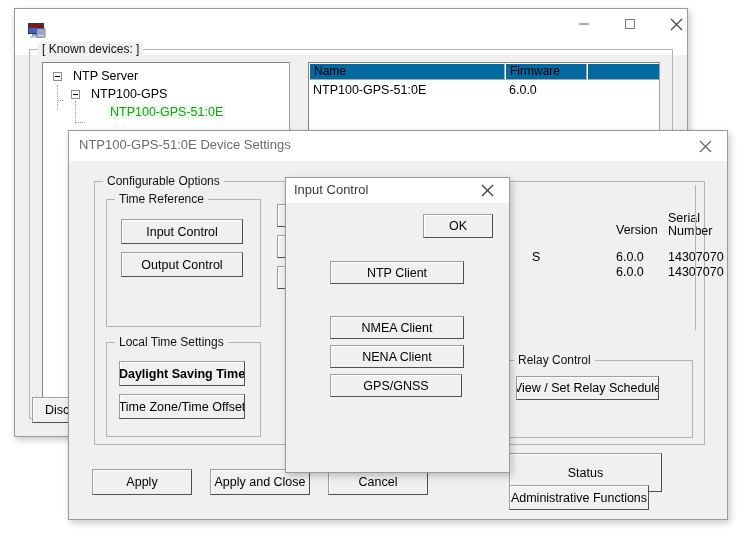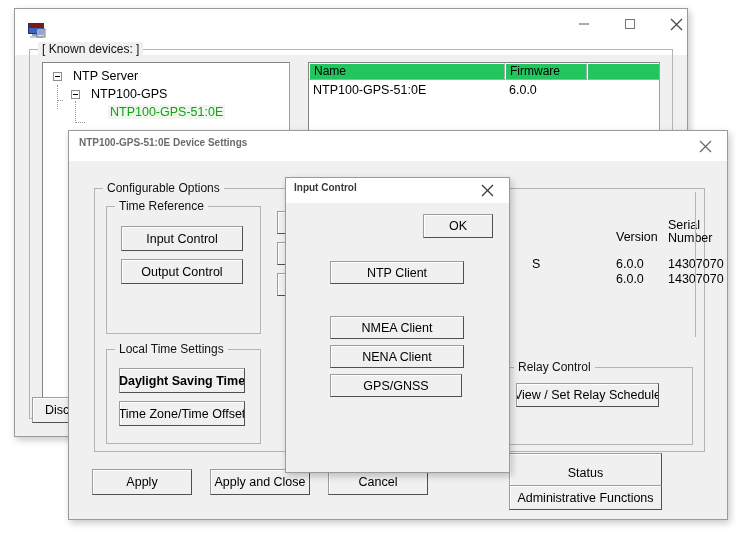--- a/index.html
+++ b/index.html
@@ -32,24 +32,23 @@
     background: #ffffff;
     height: 46px;
     box-sizing: border-box;
   }
   .titlebar.small { height: 30px; }
 
   .title-text {
     position: absolute;
     left: 10px;
     top: 7px;
-    font-size: 10px;
+    font-size: 13px;
     color: #3a3a3a;
     white-space: nowrap;
-    font-weight: bold;
   }
   .title-text.dim { color: #6b6b6b; }
 
   .win-btn {
     position: absolute;
     top: 0;
     width: 46px;
     height: 30px;
     display: flex;
     align-items: center;
@@ -152,21 +151,21 @@
   }
 
   
   .grid-header {
     position: absolute;
     display: flex;
     height: 17px;
     box-sizing: border-box;
   }
   .gh-cell {
-    background: #22c55e;
+    background: #0369a1;
     border: 1px solid #ffffff;
     border-right-color: #a9a9a9;
     border-bottom-color: #a9a9a9;
     box-sizing: border-box;
     font-size: 12px;
     color: #000;
     padding-left: 4px;
     line-height: 15px;
     overflow: hidden;
     white-space: nowrap;
@@ -268,21 +267,21 @@
     <div class="titlebar small">
       <div class="title-text dim" style="top:6px;">NTP100-GPS-51:0E  Device Settings</div>
       <div class="win-btn" style="left:613px;">
         <svg width="13" height="13" viewBox="0 0 13 13">
             <line x1="1" y1="1" x2="12" y2="12" stroke="#6a6a6a" stroke-width="1.2"></line>
             <line x1="12" y1="1" x2="1" y2="12" stroke="#6a6a6a" stroke-width="1.2"></line>
           </svg>
       </div>
     </div>
 
-    <div class="group" style="left:25px; top:50px; width:611px; height:264px;margin-top:7px;">
+    <div class="group" style="left:25px; top:50px; width:611px; height:264px;">
       <span class="group-label">Configurable Options</span>
 
       <div class="group" style="left:11px; top:17px; width:155px; height:128px;">
         <span class="group-label">Time Reference</span>
         <div class="btn" style="left:14px; top:19px; width:122px; height:25px;">Input Control</div>
         <div class="btn" style="left:14px; top:52px; width:122px; height:25px;">Output Control</div>
       </div>
 
       <div class="group" style="left:11px; top:160px; width:155px; height:95px;">
         <span class="group-label">Local Time Settings</span>
@@ -307,21 +306,21 @@
 
       <div class="vsep" style="left:600px; top:3px; height:145px;"></div>
 
       <div class="group" style="left:410px; top:178px; width:188px; height:78px;">
         <span class="group-label">Relay Control</span>
         <div class="btn" style="left:10px; top:15px; width:143px; height:24px;">View / Set Relay Schedule</div>
       </div>
     </div>
 
     <div class="btn" style="left:440px; top:322px; width:153px; height:39px;">Status</div>
-    <div class="btn" style="left:440px; top:354px; width:153px; height:25px;">Administrative Functions</div>
+    <div class="btn" style="left:440px; top:354px; width:140px; height:25px;">Administrative Functions</div>
 
     <div class="btn" style="left:23px; top:338px; width:100px; height:26px;">Apply</div>
     <div class="btn" style="left:141px; top:338px; width:100px; height:26px;">Apply and Close</div>
     <div class="btn" style="left:259px; top:338px; width:100px; height:26px;">Cancel</div>
   </div>
 
   <div class="window" style="left:285px; top:177px; width:225px; height:296px;">
 
     <div class="titlebar small" style="height:25px;">
       <div class="title-text" style="top:4px; left:8px;">Input Control</div>

